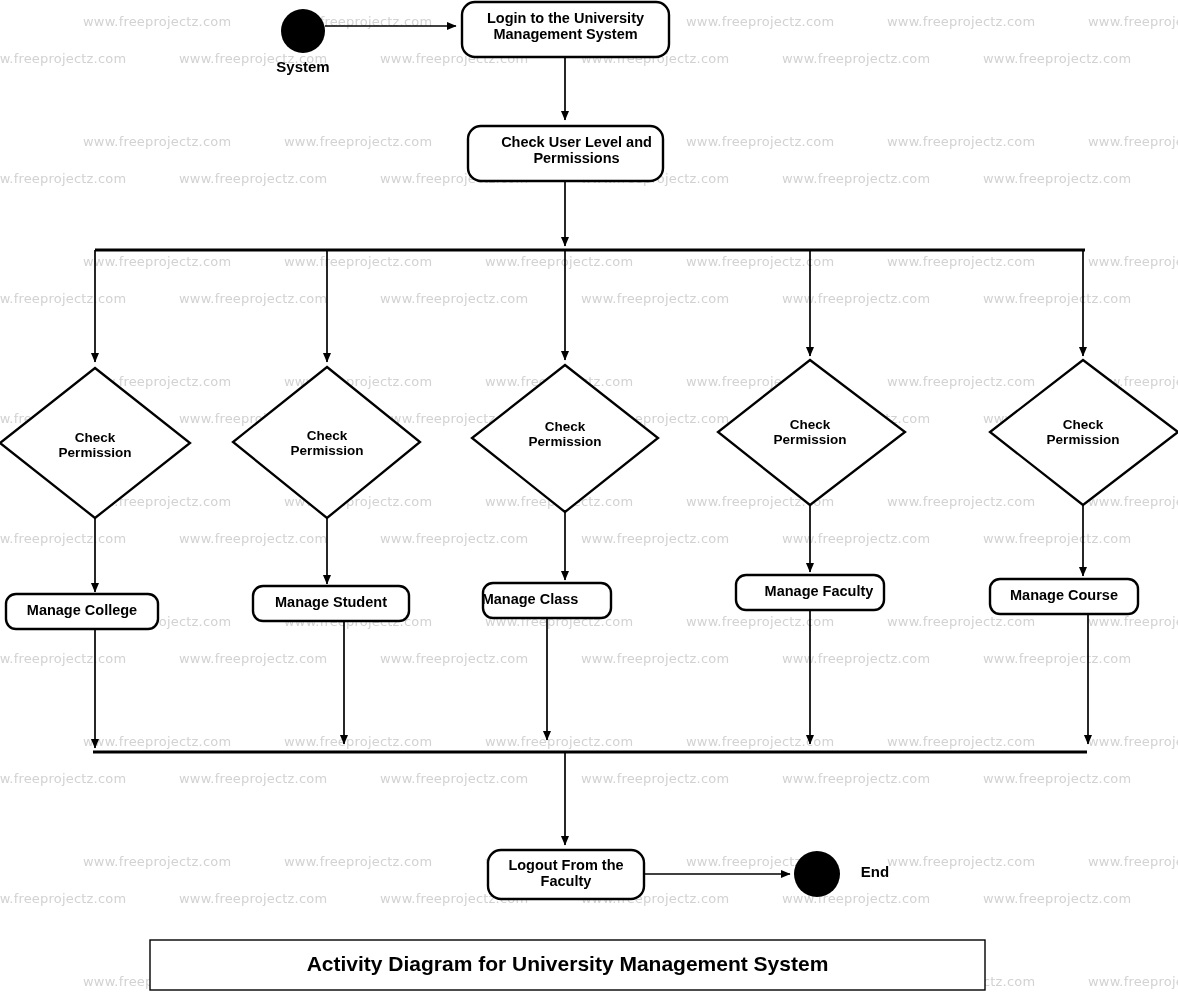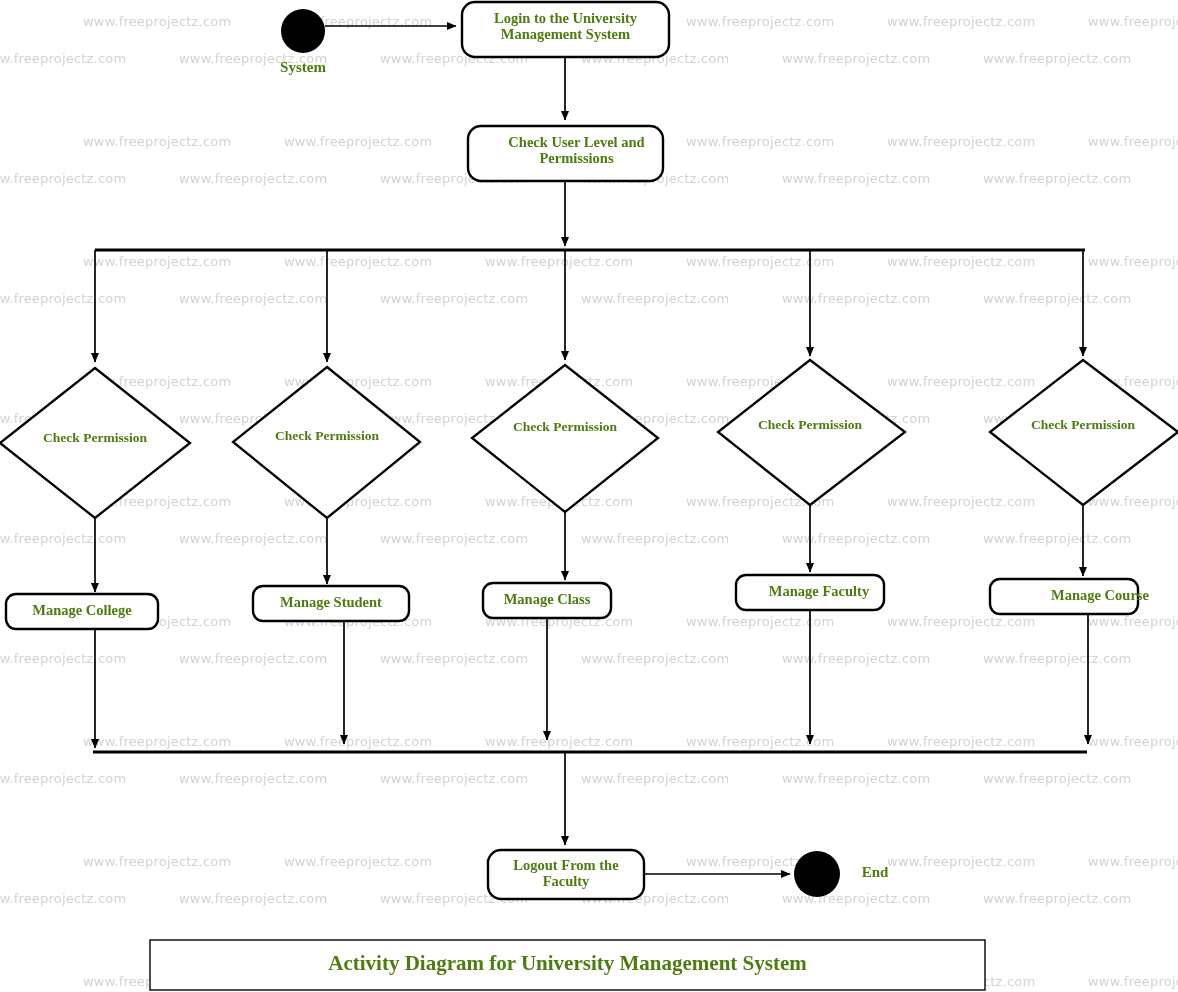--- a/index.html
+++ b/index.html
@@ -7,22 +7,22 @@
   #stage{position:relative;width:1178px;height:992px;background:#fff;overflow:hidden;}
 
   
   #watermarks{position:absolute;left:0;top:0;width:1058px;height:992px;z-index:1;pointer-events:none;}
   .wm{position:absolute;color:#d2d2d2;font-size:13px;font-family:"DejaVu Sans","Liberation Sans",sans-serif;white-space:nowrap;letter-spacing:.2px;}
 
   
   #diagram{position:absolute;left:0;top:0;width:1178px;height:992px;z-index:2;}
   #diagram svg{position:absolute;left:0;top:0;}
 
-  .nodelabel{position:absolute;z-index:3;text-align:center;font-weight:bold;color:#4d7c0f;
-             font-family:Liberation Serif, serif;line-height:1.12;}
+  .nodelabel{position:absolute;z-index:3;text-align:center;font-weight:bold;color:#000000;
+             font-family:Liberation Sans, sans-serif;line-height:1.12;}
 
   .boxlabel{font-size:14.5px;}
   .diamondlabel{font-size:13.5px;}
   .termlabel{font-size:15px;}
   .titlelabel{font-size:21px;font-weight:bold;}
 </style>
 </head>
 <body>
 
 <div id="stage">
@@ -206,23 +206,23 @@
     <div class="nodelabel boxlabel" style="left:481px;top:134px;width:191px;">Check User Level and Permissions</div>
 
     <div class="nodelabel diamondlabel" style="left:40px;top:430px;width:110px;">Check Permission</div>
     <div class="nodelabel diamondlabel" style="left:272px;top:428px;width:110px;">Check Permission</div>
     <div class="nodelabel diamondlabel" style="left:510px;top:419px;width:110px;">Check Permission</div>
     <div class="nodelabel diamondlabel" style="left:755px;top:417px;width:110px;">Check Permission</div>
     <div class="nodelabel diamondlabel" style="left:1028px;top:417px;width:110px;">Check Permission</div>
 
     <div class="nodelabel boxlabel" style="left:8px;top:602px;width:148px;">Manage College</div>
     <div class="nodelabel boxlabel" style="left:255px;top:594px;width:152px;">Manage Student</div>
-    <div class="nodelabel boxlabel" style="left:485px;top:591px;width:124px;">Manage Class</div>
+    <div class="nodelabel boxlabel" style="left:468px;top:591px;width:124px;">Manage Class</div>
     <div class="nodelabel boxlabel" style="left:738px;top:583px;width:144px;margin-left:9px;">Manage Faculty</div>
-    <div class="nodelabel boxlabel" style="left:992px;top:587px;width:144px;padding-left:36px;">Manage Course</div>
+    <div class="nodelabel boxlabel" style="left:992px;top:587px;width:144px;">Manage Course</div>
 
     <div class="nodelabel boxlabel" style="left:490px;top:857px;width:152px;">Logout From the Faculty</div>
 
     <div class="nodelabel termlabel" style="left:845px;top:864px;width:60px;text-align:center;">End</div>
 
     <div class="nodelabel titlelabel" style="left:152px;top:952px;width:831px;">Activity Diagram for University Management System</div>
   </div>
 </div>
 
 </body></html>

